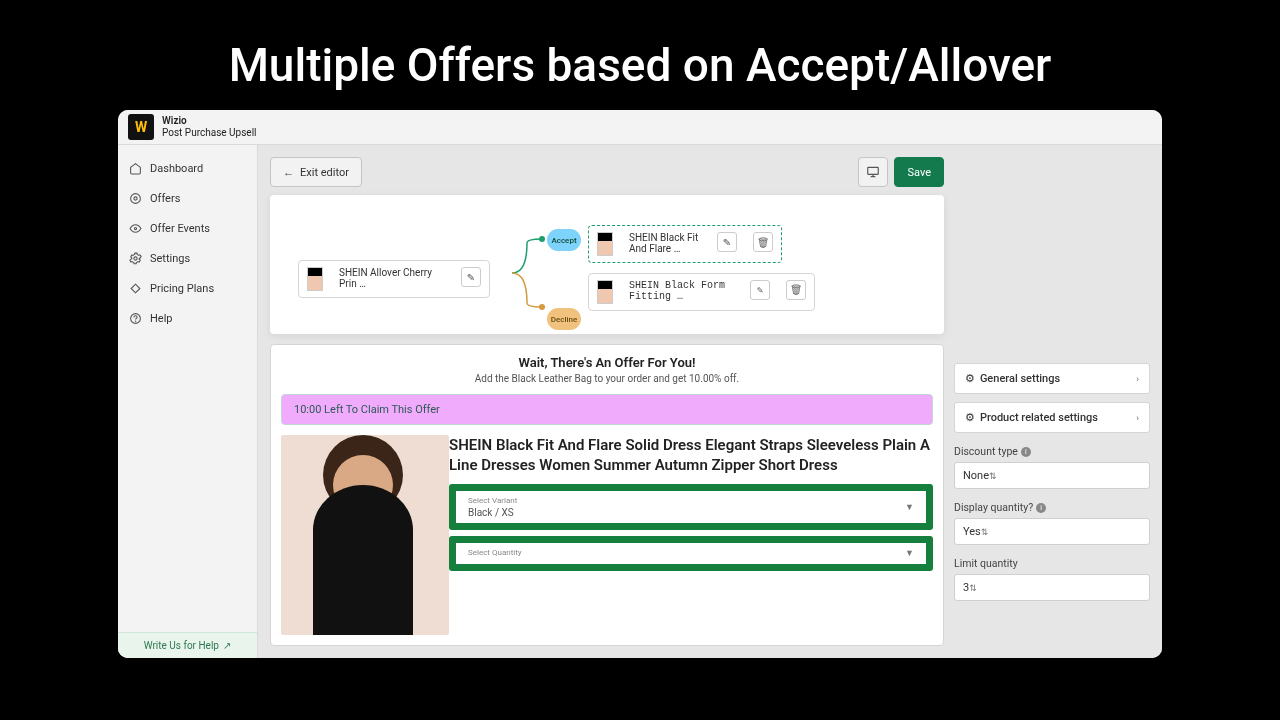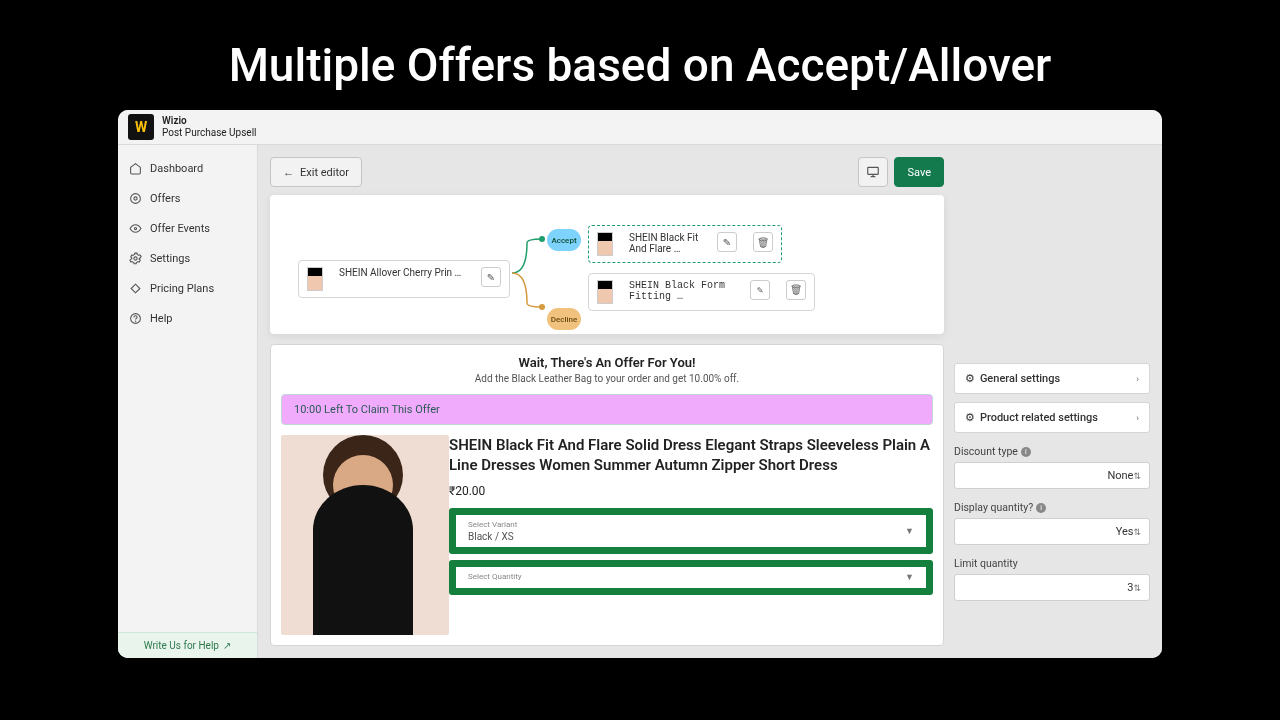--- a/index.html
+++ b/index.html
@@ -39,21 +39,21 @@
 .product-img::after { content: ""; position: absolute; left: 32px; bottom: 0; width: 100px; height: 150px; background: #111; border-radius: 50% 50% 0 0 / 30% 30% 0 0; }
 .product-img::before { content: ""; position: absolute; left: 52px; top: 20px; width: 60px; height: 60px; background: #d9a986; border-radius: 50%; box-shadow: 0 -10px 0 10px #3a2518; }
 .product-right { flex: 1; }
 .product-title { font-size: 15px; font-weight: 600; color: #222; line-height: 1.35; margin-bottom: 8px; }
 .price { font-size: 12px; color: #222; margin-bottom: 10px; }
 .select-box { border: 7px solid #15803d; border-radius: 3px; padding: 5px 12px; display: flex; justify-content: space-between; align-items: center; font-size: 10px; color: #555; margin-bottom: 6px; cursor: pointer; }
 .select-label { font-size: 8px; color: #888; margin-bottom: 2px; display: block; }
 .settings-col { width: 196px; display: flex; flex-direction: column; gap: 8px; }
 .accordion { background: #fff; border: 1px solid #d5d5d5; border-radius: 3px; padding: 8px 10px; display: flex; justify-content: space-between; align-items: center; font-size: 11px; color: #333; cursor: pointer; font-weight: 500; }
 .field-label { font-size: 10.5px; color: #444; margin-bottom: 4px; display: flex; align-items: center; gap: 3px; }
-.field-box { background: #fff; border: 1px solid #cfcfcf; border-radius: 3px; padding: 6px 8px; display: flex; justify-content: flex-end; align-items: center; font-size: 11px; color: #333; cursor: pointer; }
+.field-box { background: #fff; border: 1px solid #cfcfcf; border-radius: 3px; padding: 6px 8px; display: flex; justify-content: flex-start; align-items: center; font-size: 11px; color: #333; cursor: pointer; }
 .settings-form { display: flex; flex-direction: column; margin-top: 4px; }
 .settings-group { margin-bottom: 12px; }
 .caret { font-size: 9px; color: #777; }
 .info-dot { width: 10px; height: 10px; border-radius: 50%; background: #888; color: #fff; font-size: 7px; display: inline-flex; align-items: center; justify-content: center; }
 svg { display: block; }
 </style>
 </head>
 <body>
 
 <div class="hero-title">Multiple Offers based on Accept/Allover</div>
@@ -141,21 +141,21 @@
                     <rect x="3" y="4" width="18" height="12" rx="1"></rect>
                     <path d="M8 20h8M12 16v4"></path>
                   </svg>
                 </span>
             </div>
             <div class="btn btn-primary">Save</div>
           </div>
         </div>
 
         <div class="flow-card">
-          <div class="offer-box" style="left:28px; top:65px; width:212px;">
+          <div class="offer-box" style="left:28px; top:65px; width:192px;">
             <div class="thumb"></div>
             <span style="flex:1">SHEIN Allover Cherry Prin …</span>
             <span class="icon-sq">✎</span>
           </div>
 
           <svg class="split-line" style="left:242px; top:38px;" width="40" height="80">
             <path d="M0 40 Q15 40 15 10 Q15 6 30 6" stroke="#1e9e6a" stroke-width="1.5" fill="none"></path>
             <path d="M0 40 Q15 40 15 70 Q15 74 30 74" stroke="#d49b3f" stroke-width="1.5" fill="none"></path>
             <circle cx="30" cy="6" r="3" fill="#1e9e6a"></circle>
             <circle cx="30" cy="74" r="3" fill="#d49b3f"></circle>
@@ -180,21 +180,20 @@
         </div>
 
         <div class="offer-panel">
           <div class="offer-title">Wait, There's An Offer For You!</div>
           <div class="offer-sub">Add the Black Leather Bag to your order and get 10.00% off.</div>
           <div class="timer-bar">10:00 Left To Claim This Offer</div>
           <div class="product-row">
             <div class="product-img"></div>
             <div class="product-right">
               <div class="product-title">SHEIN Black Fit And Flare Solid Dress Elegant Straps Sleeveless Plain A Line Dresses Women Summer Autumn Zipper Short Dress</div>
-              <div class="price">₹20.00</div>
               <div class="select-box">
                 <div>
                   <span class="select-label">Select Variant</span>
                   <span>Black / XS</span>
                 </div>
                 <span class="caret">▼</span>
               </div>
               <div class="select-box" style="margin-bottom:0">
                 <div>
                   <span class="select-label">Select Quantity</span>

